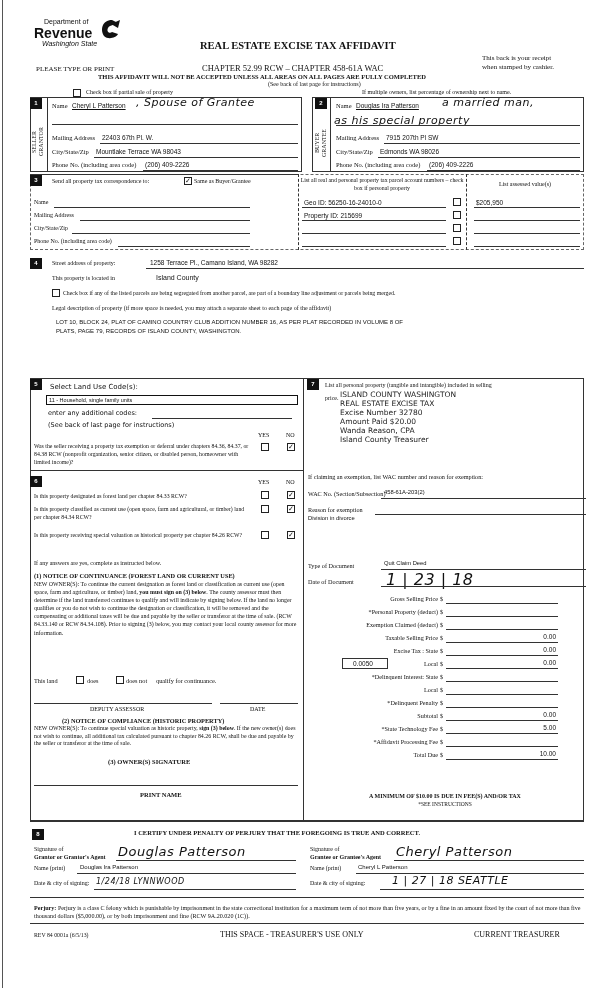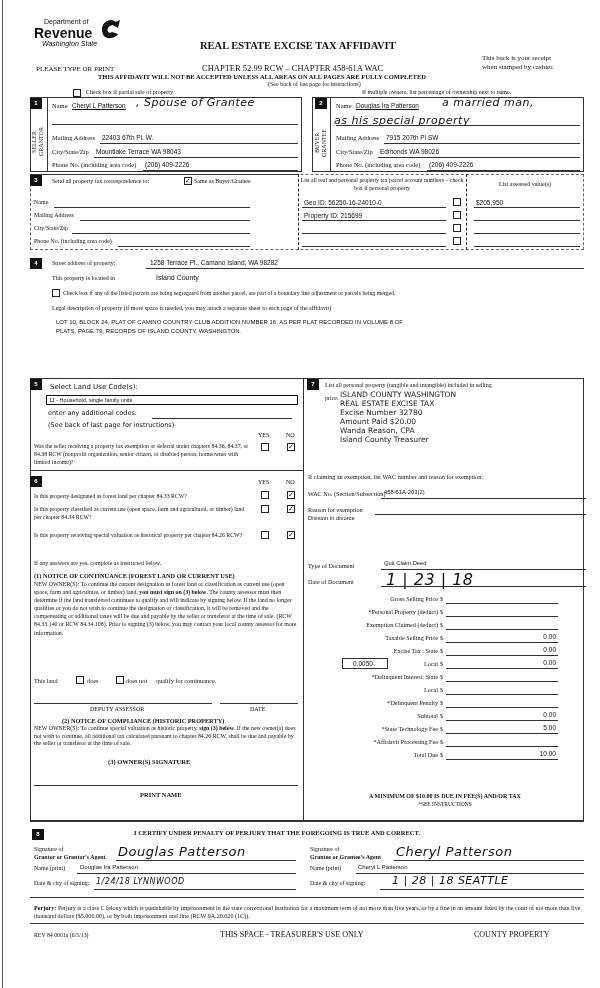--- a/index.html
+++ b/index.html
@@ -322,24 +322,24 @@
 <div class="abs" style="left:310px;top:845px;font-size:6px;line-height:8px;">
   <div>Signature of</div>
   <div style="font-weight:bold;">Grantee or Grantee's Agent</div>
 </div>
 <div class="abs hand" style="left:396px;top:844px;font-size:13px;">Cheryl Patterson</div>
 <div class="hline" style="left:394px;top:860px;width:190px;"></div>
 <div class="lbl" style="left:310px;top:865px;font-size:6px;">Name (print)</div>
 <div class="val" style="left:358px;top:864px;font-size:6px;">Cheryl L Patterson</div>
 <div class="hline" style="left:356px;top:873px;width:228px;"></div>
 <div class="lbl" style="left:310px;top:880px;font-size:6px;">Date &amp; city of signing:</div>
-<div class="abs hand" style="left:392px;top:874px;font-size:11px;">1 | 28 | 18   SEATTLE</div>
+<div class="abs hand" style="left:392px;top:874px;font-size:11px;">1 | 27 | 18   SEATTLE</div>
 <div class="hline" style="left:380px;top:889px;width:204px;"></div>
 
 <div class="hline" style="left:30px;top:897px;width:554px;"></div>
 
 <div class="abs" style="left:34px;top:904px;width:552px;font-size:6.1px;line-height:8.2px;">
   <b>Perjury:</b> <span>Perjury is a class C felony which is punishable by imprisonment in the state correctional institution for a maximum term of not more than five years, or by a fine in an amount fixed by the court of not more than five thousand dollars ($5,000.00), or by both imprisonment and fine (RCW 9A.20.020 (1C)).</span>
 </div>
 <div class="hline" style="left:30px;top:923px;width:554px;"></div>
 <div class="lbl" style="left:34px;top:932px;font-size:5.8px;">REV 84 0001a (6/5/13)</div>
 <div class="lbl" style="left:220px;top:930px;font-size:8px;">THIS SPACE - TREASURER'S USE ONLY</div>
-<div class="lbl" style="left:474px;top:930px;font-size:8px;">COUNTY PROPERTY</div>
+<div class="lbl" style="left:474px;top:930px;font-size:8px;">CURRENT TREASURER</div>
 
 </body></html>

